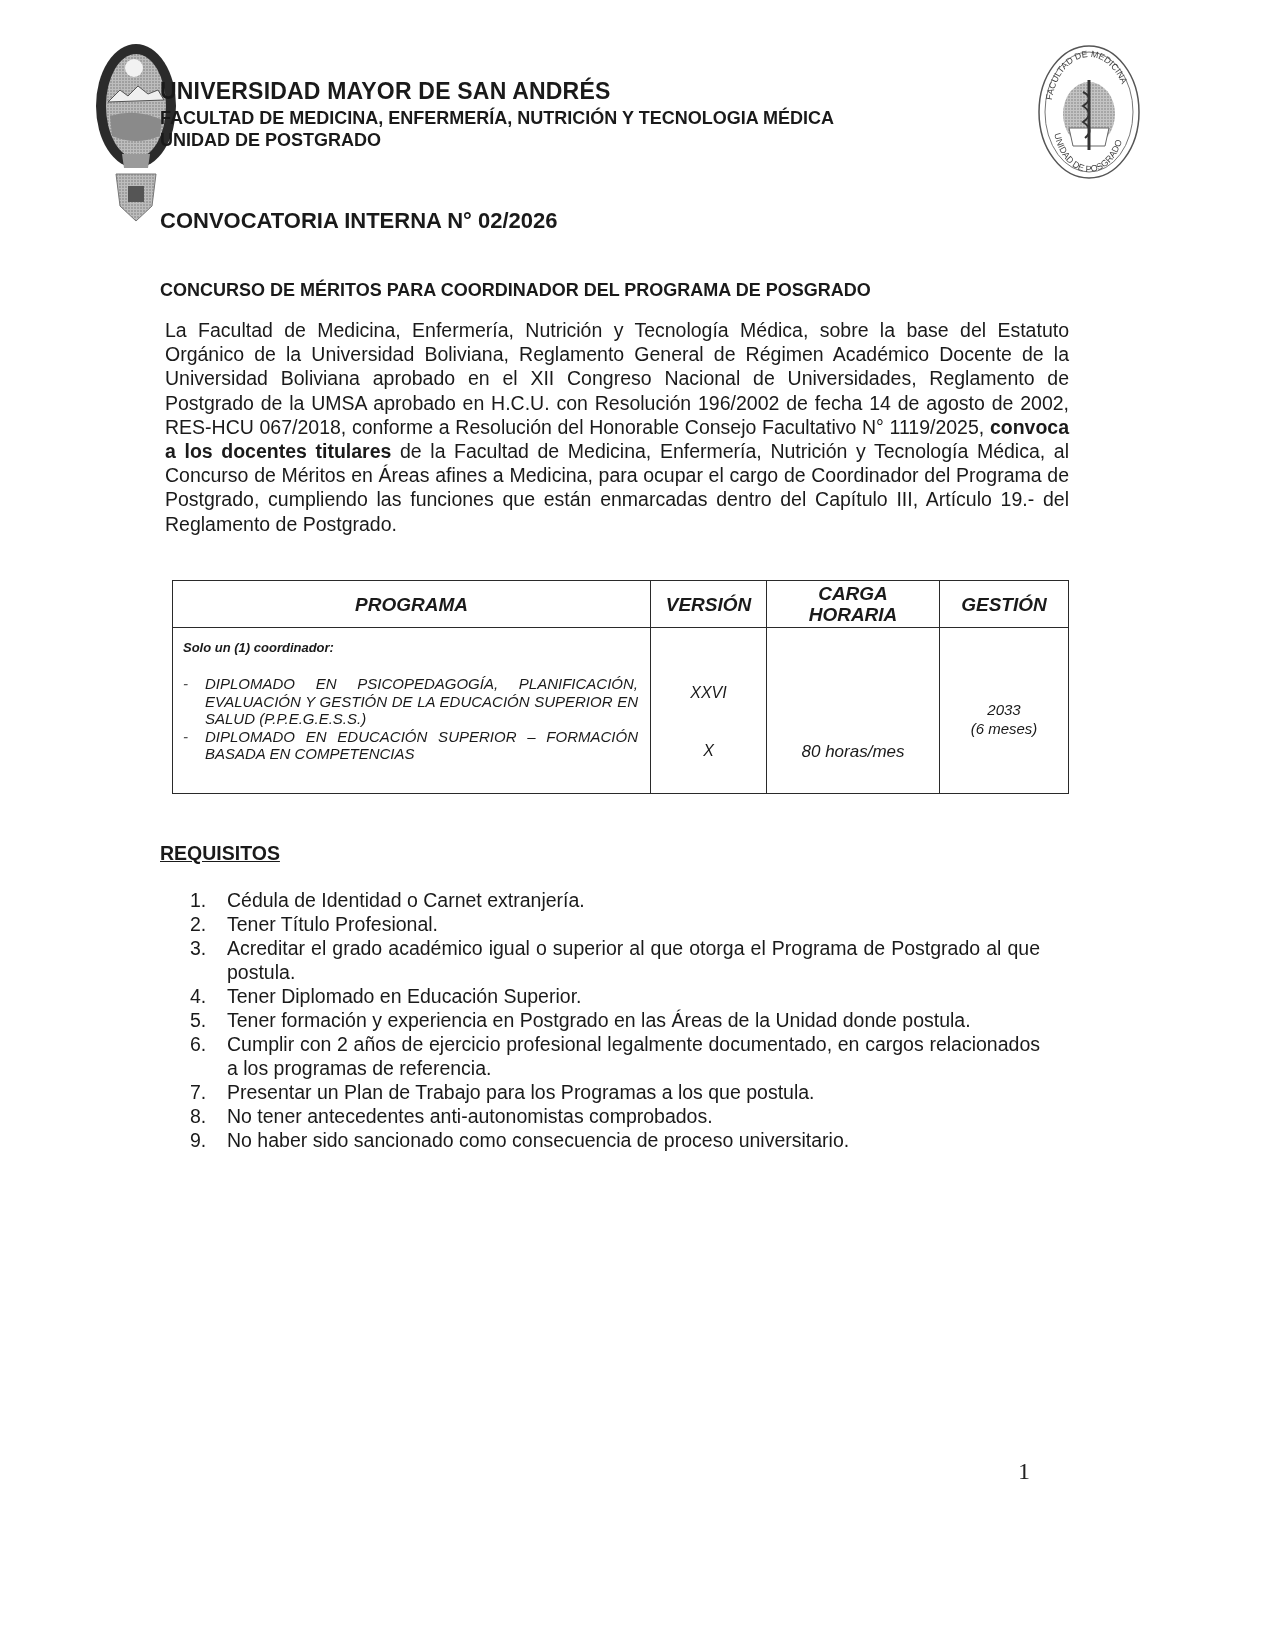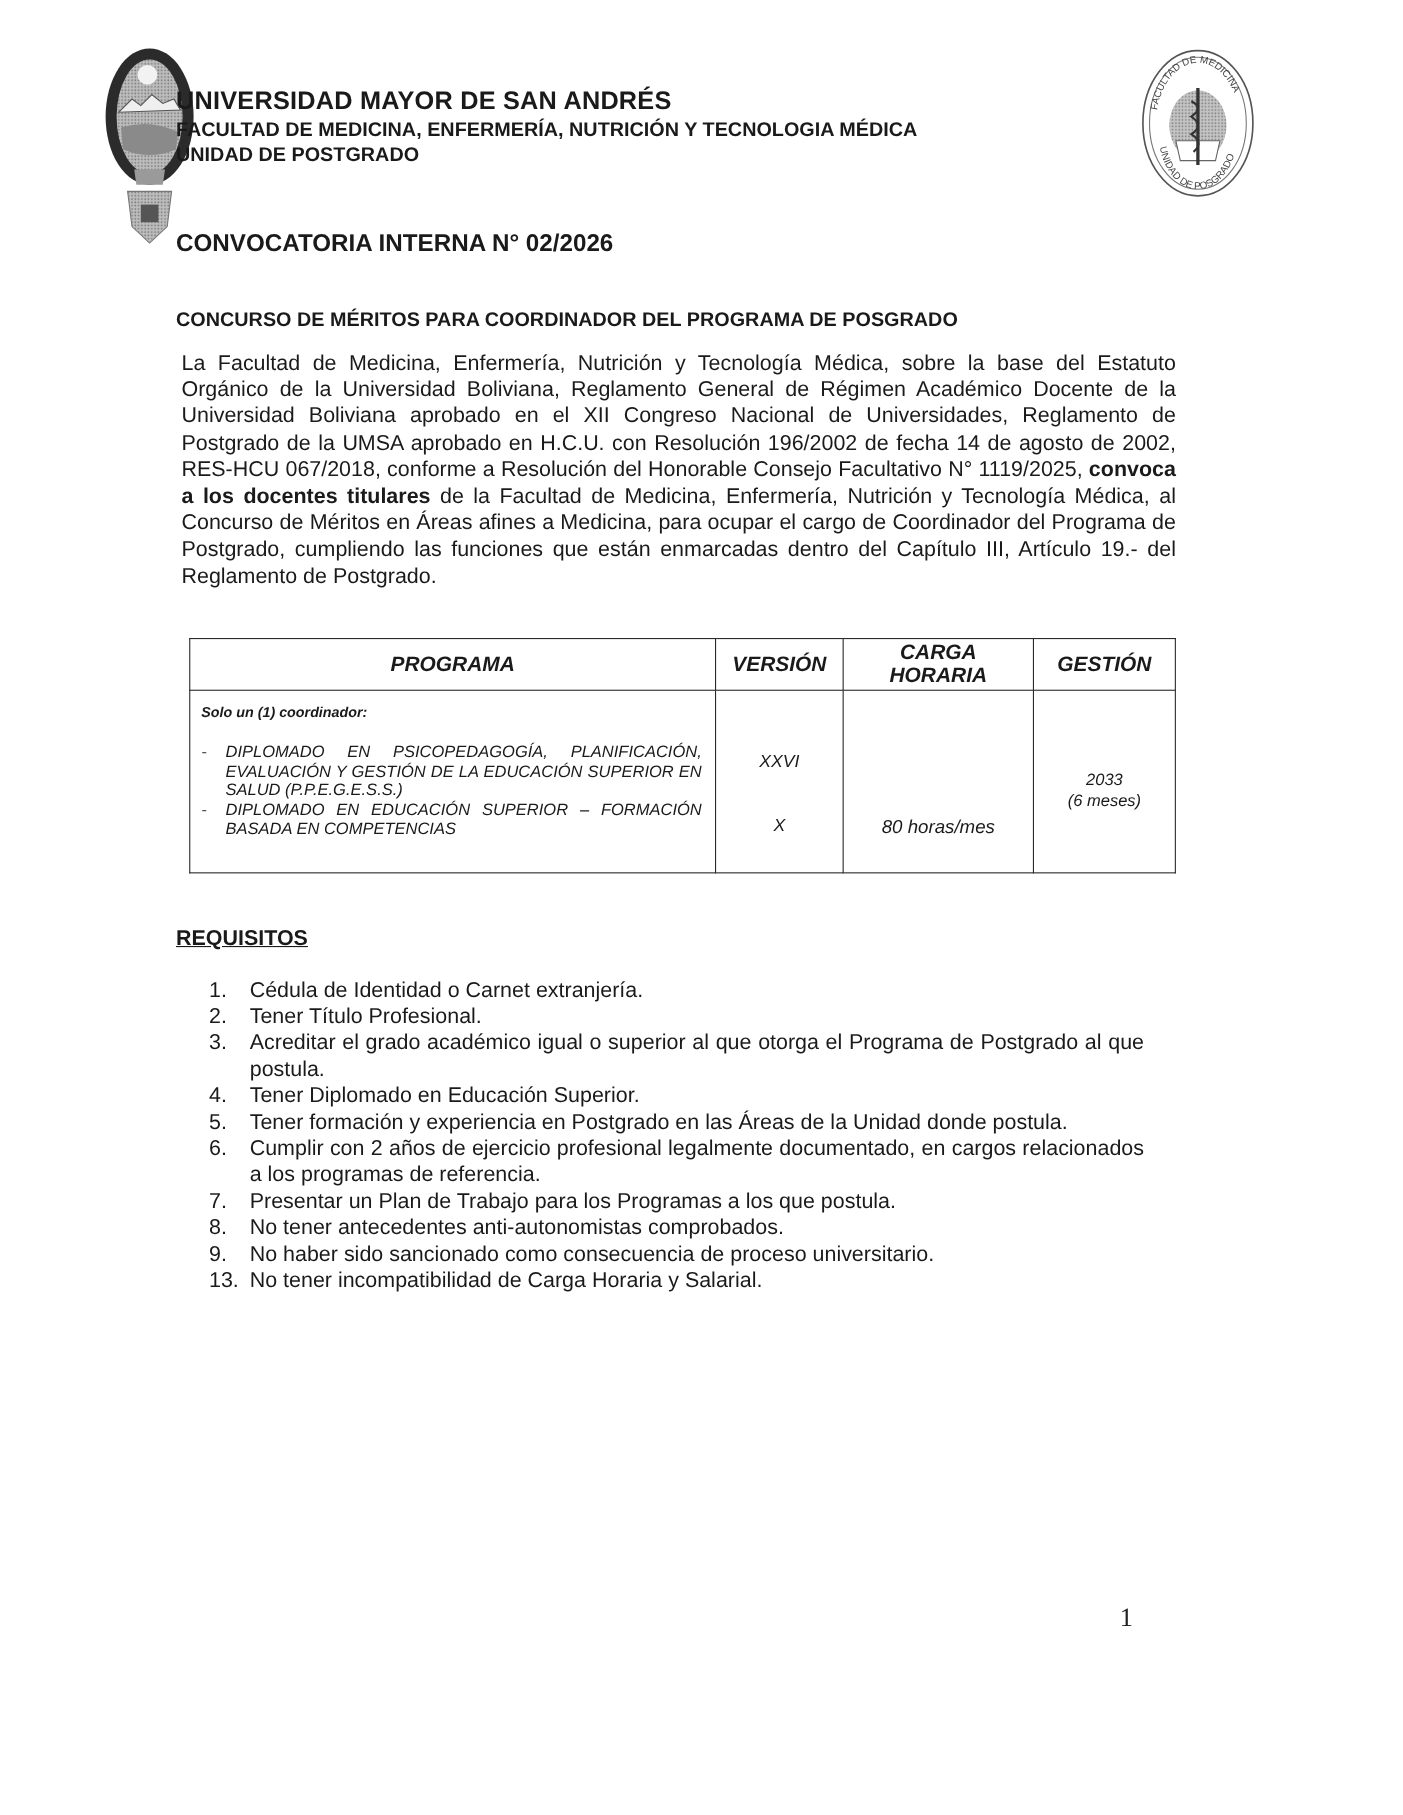--- a/index.html
+++ b/index.html
@@ -181,19 +181,15 @@
       <span class="rtxt">Presentar un Plan de Trabajo para los Programas a los que postula.</span>
     </li>
   <li>
       <span class="num">8.</span>
       <span class="rtxt">No tener antecedentes anti-autonomistas comprobados.</span>
     </li>
   <li>
       <span class="num">9.</span>
       <span class="rtxt">No haber sido sancionado como consecuencia de proceso universitario.</span>
     </li>
-  <li>
-      <span class="num">13.</span>
-      <span class="rtxt">No tener incompatibilidad de Carga Horaria y Salarial.</span>
-    </li>
 </ol>
 
 <div id="page-num" class="abs">1</div>
 
 </body></html>

